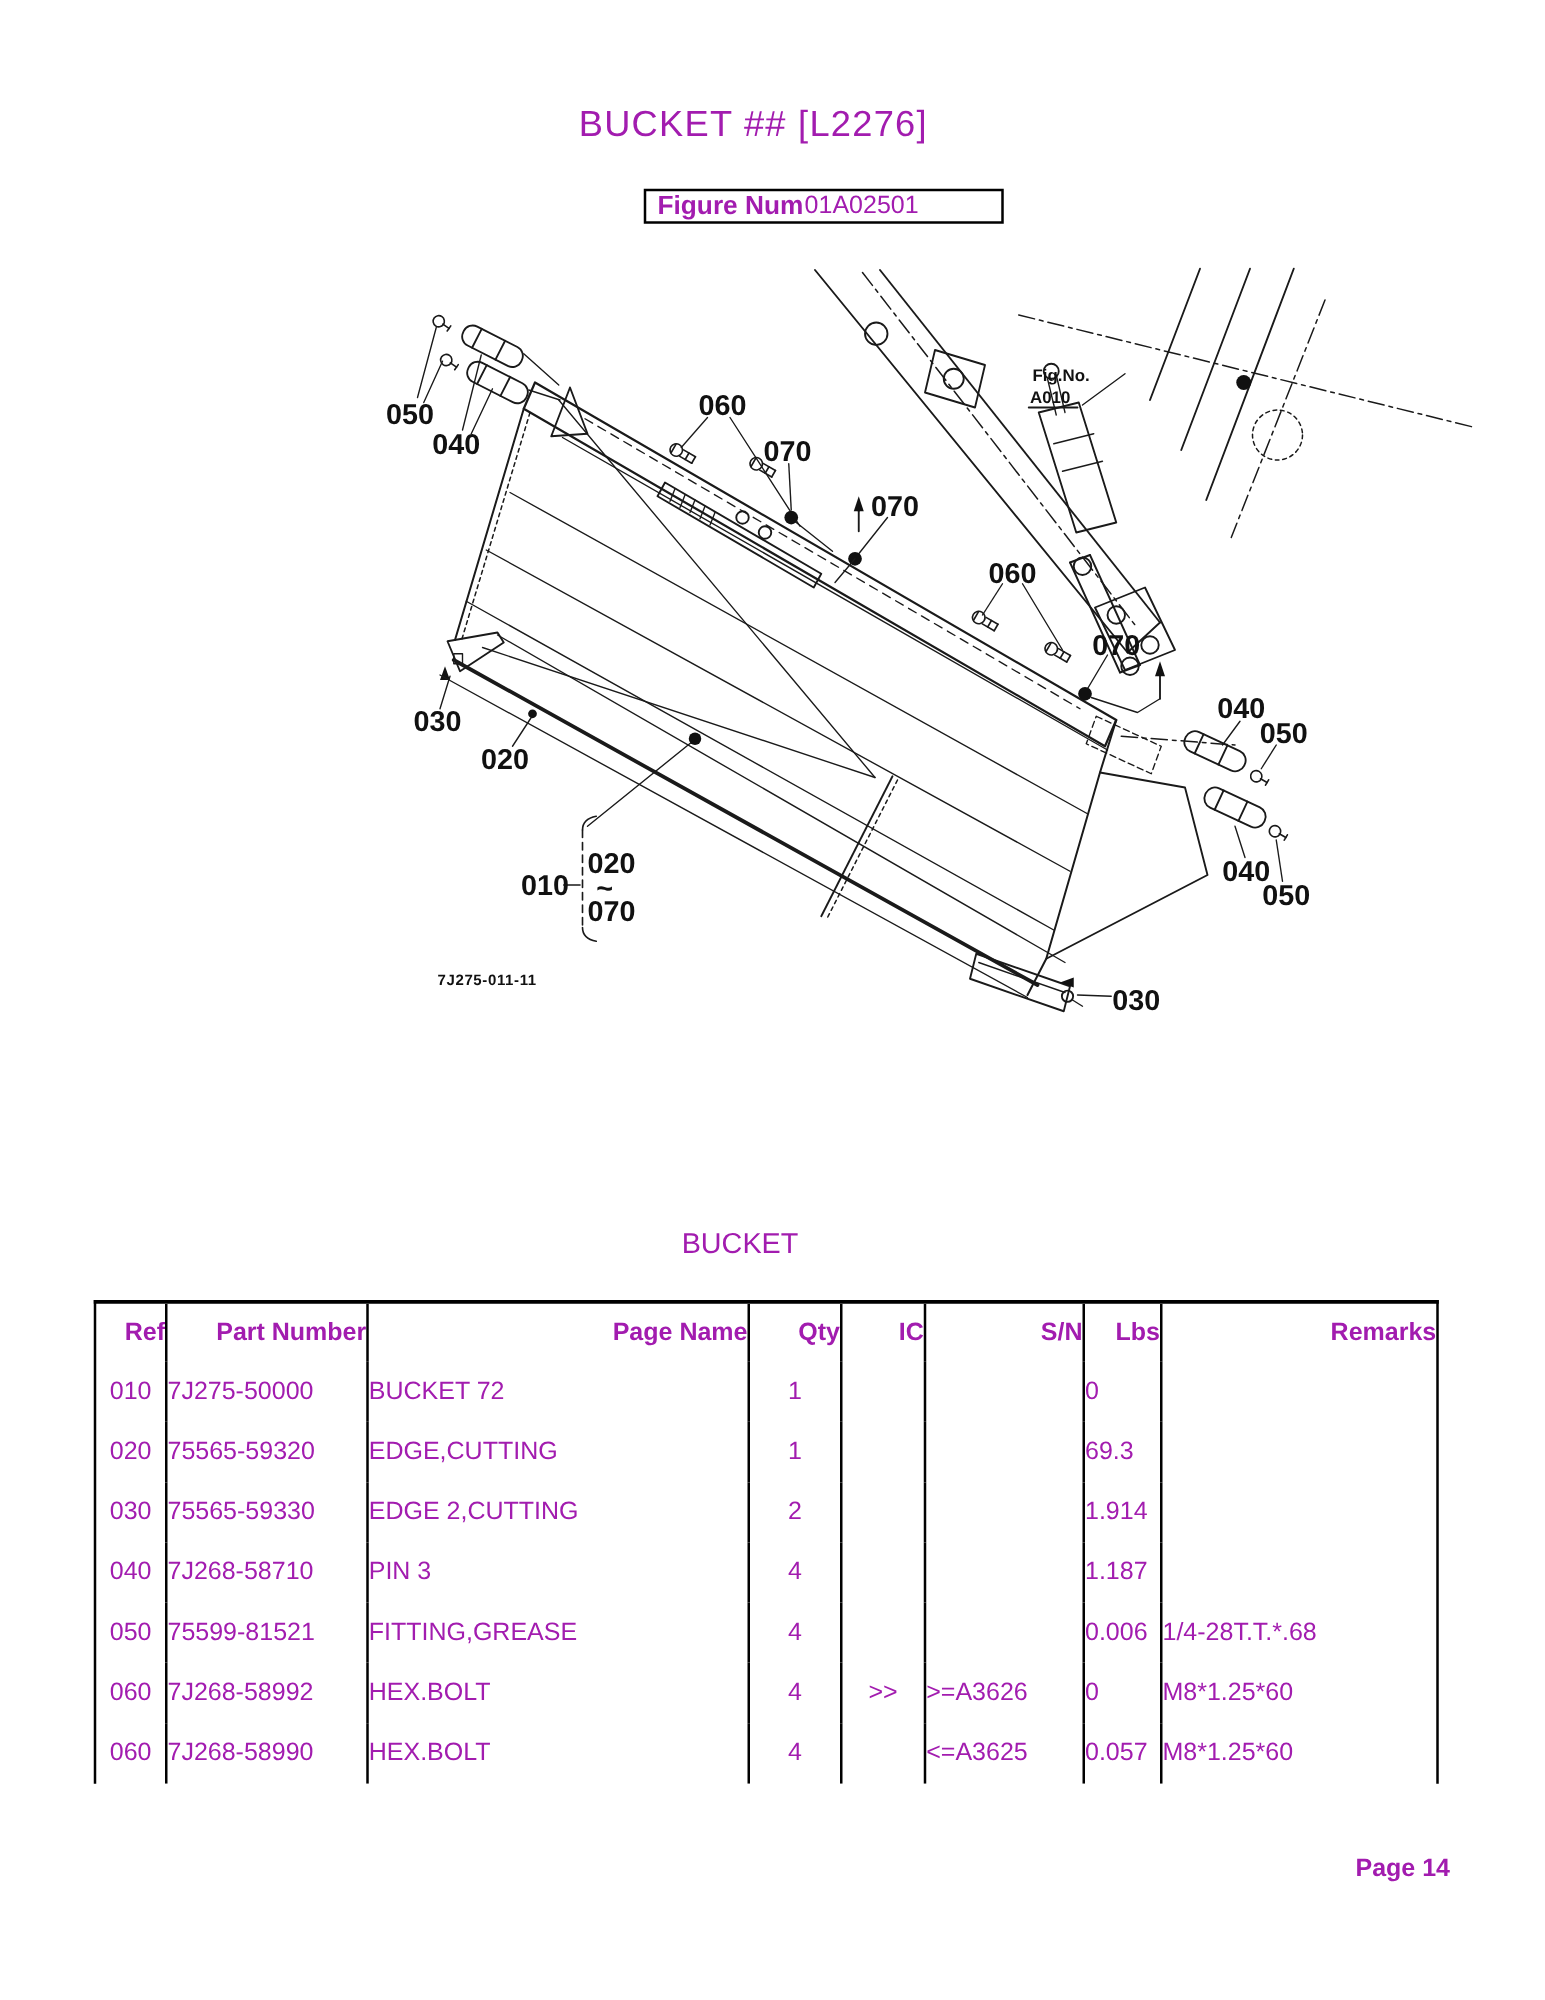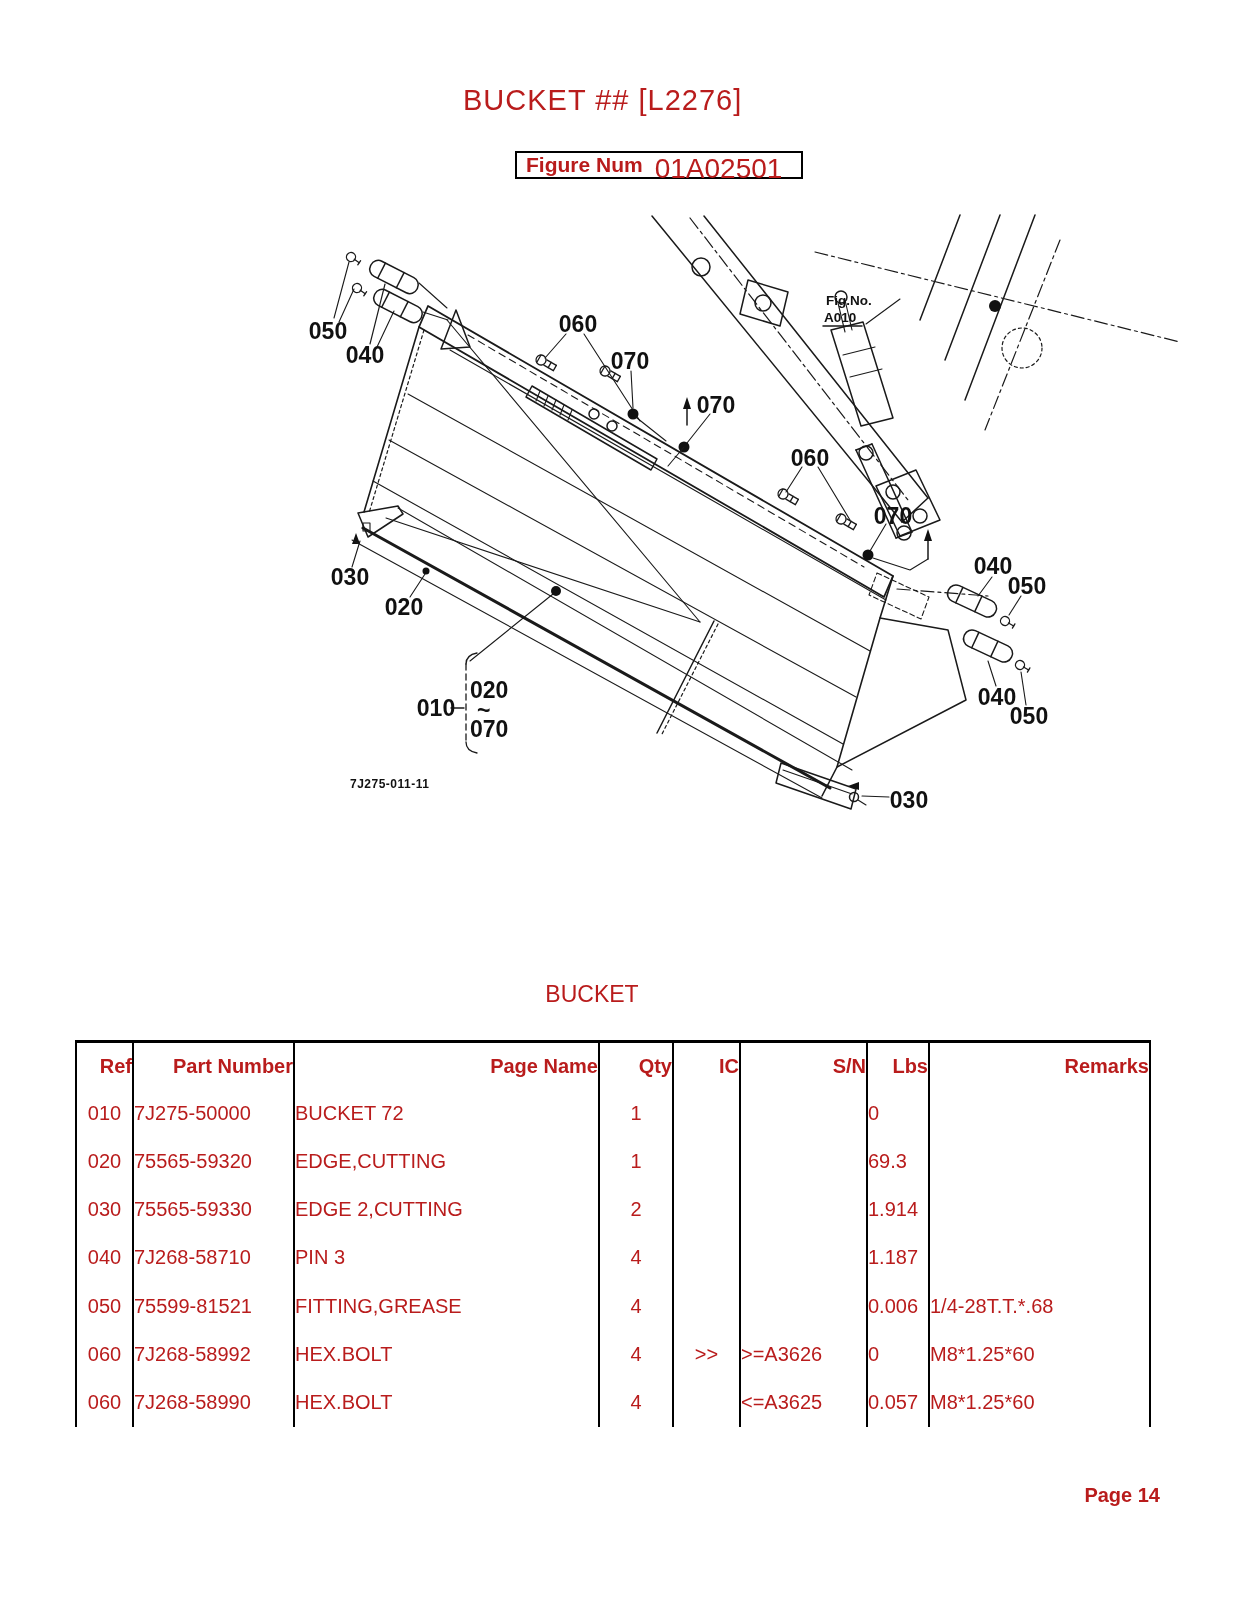--- a/index.html
+++ b/index.html
@@ -1,22 +1,22 @@
 <!DOCTYPE html>
 <html><head>
 <meta charset="utf-8">
 <style>
   html,body{margin:0;padding:0;background:#fff;}
-  .page{position:relative;width:1236px;height:1600px;background:#fff;color:#b91c1c;
+  .page{position:relative;width:1236px;height:1600px;background:#fff;color:#a21caf;
         font-family:"Liberation Sans",sans-serif;overflow:hidden;}
   .page-title{position:absolute;left:463px;top:84px;font-size:29px;letter-spacing:1px;white-space:nowrap;}
   .figbox{position:absolute;left:515px;top:151px;width:288px;height:28px;border:2px solid #000;
           box-sizing:border-box;display:flex;padding-left:9px;white-space:nowrap;}
   .figlabel{font-weight:bold;font-size:21px;}
-  .figval{font-size:28px;margin-left:12px;}
+  .figval{font-size:20px;margin-left:1px;}
   .diagram-svg{position:absolute;left:0;top:210px;}
   .section-title{position:absolute;left:472px;top:981px;width:240px;text-align:center;font-size:23px;}
   .tablewrap{position:absolute;left:75px;top:1040px;width:1076px;height:387px;box-sizing:border-box;
              border-top:3px solid #000;border-left:2px solid #000;border-right:2px solid #000;overflow:hidden;}
   table.parts{width:100%;height:100%;border-collapse:collapse;table-layout:fixed;}
   table.parts th,table.parts td{border-left:2px solid #000;font-size:20px;vertical-align:middle;
              overflow:hidden;white-space:nowrap;padding:0;}
   table.parts th:first-child,table.parts td:first-child{border-left:none;}
   table.parts th{font-weight:bold;text-align:right;height:46px;}
   table.parts tbody td{height:48px;}

